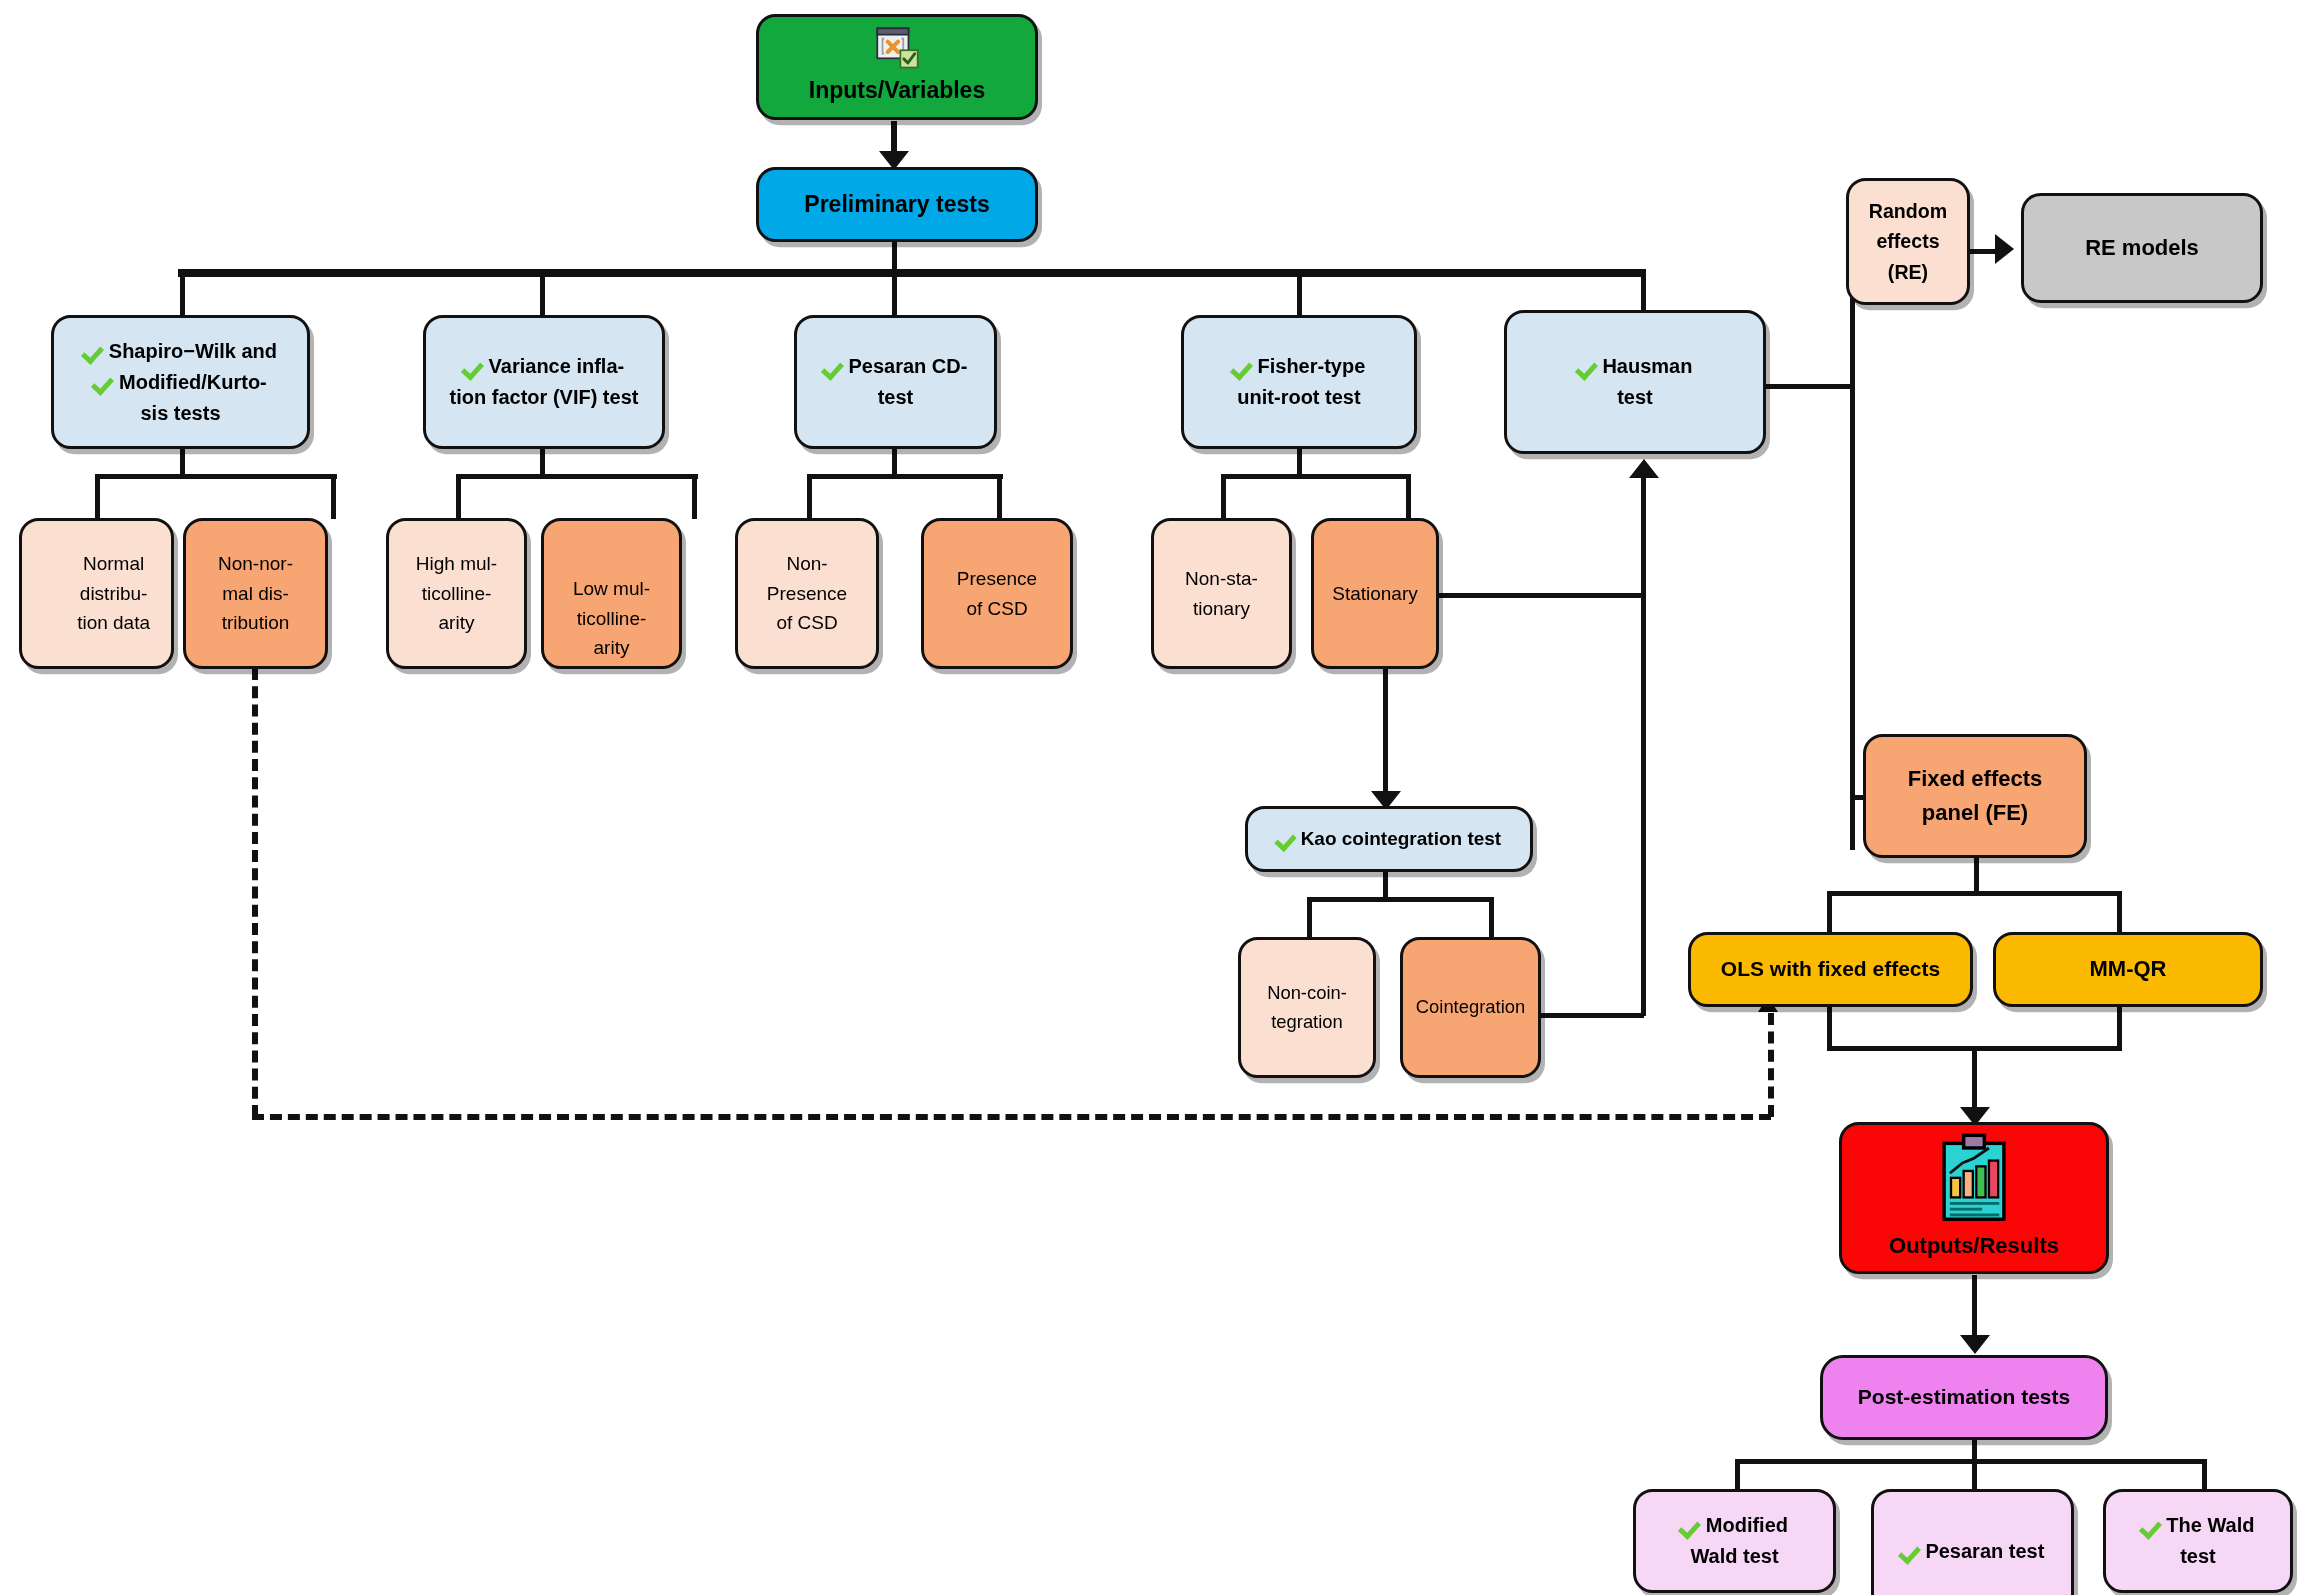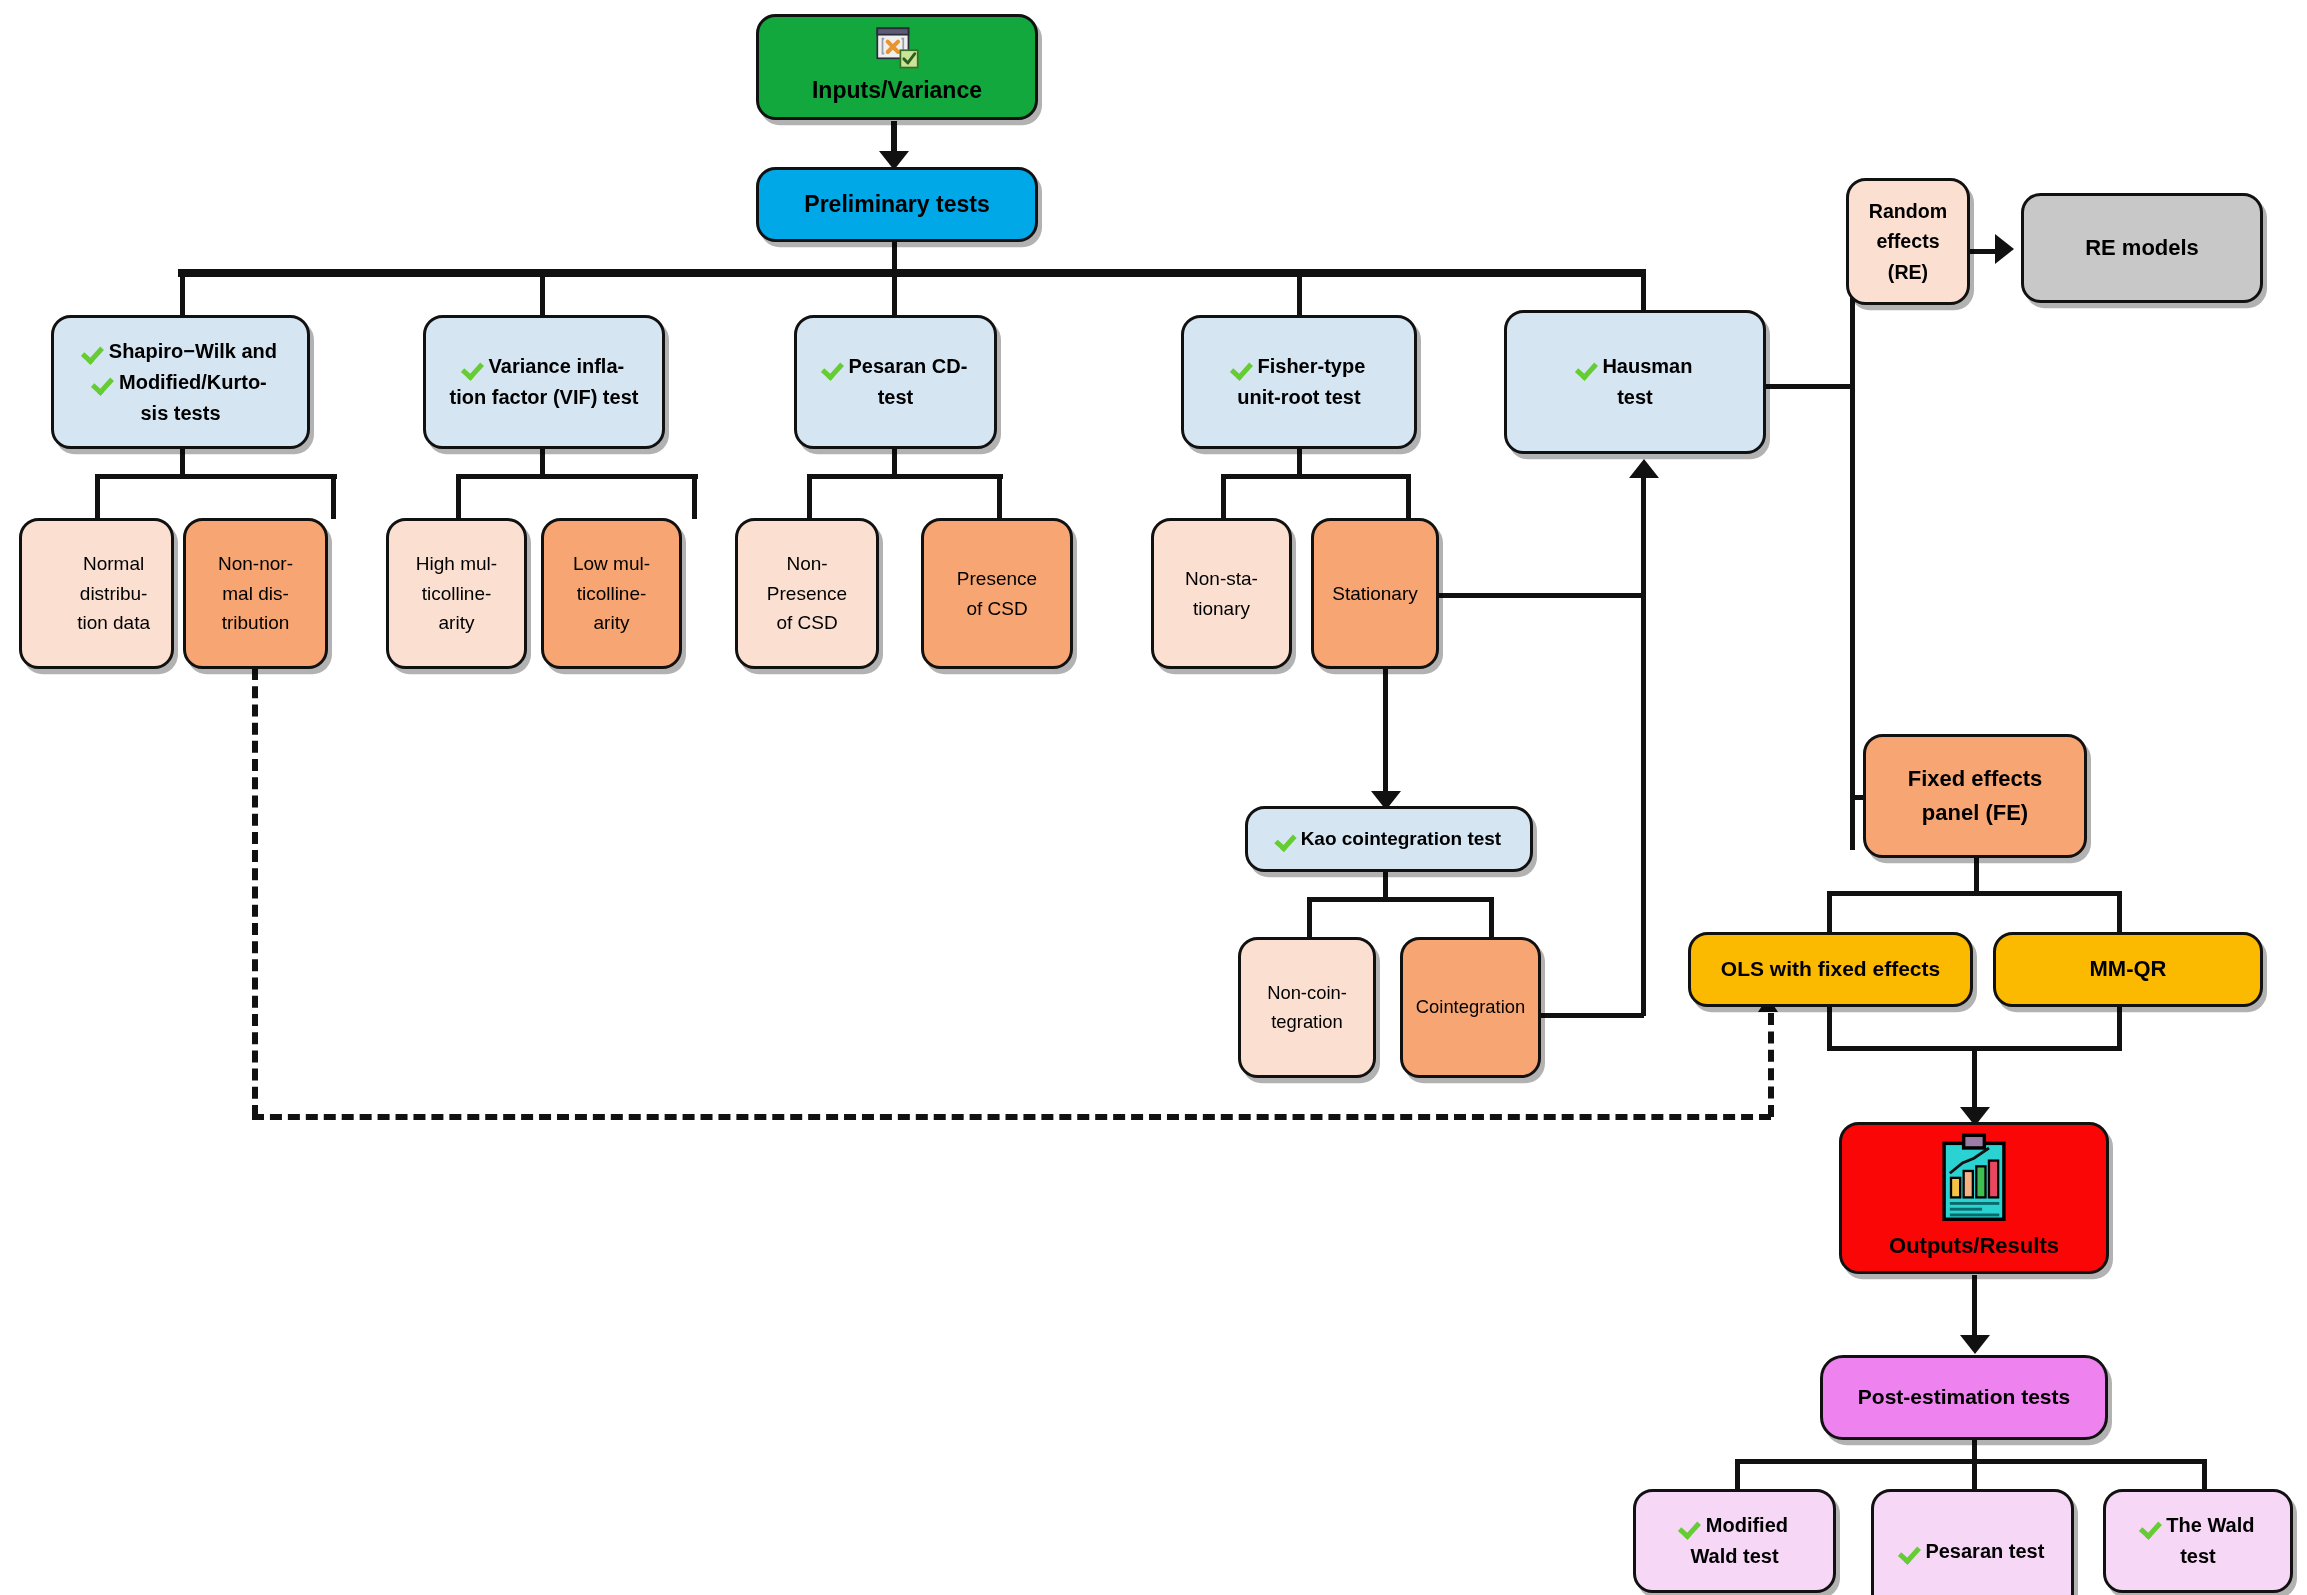--- a/index.html
+++ b/index.html
@@ -203,21 +203,21 @@
         <svg viewBox="0 0 78 78" width="45" height="45">
           <rect x="4" y="4" width="54" height="52" fill="#EFEFEF" stroke="#2B2B3A" stroke-width="3"></rect>
           <rect x="4" y="4" width="54" height="11" fill="#5B5B73" stroke="#2B2B3A" stroke-width="3"></rect>
           <path d="M16 22 L13 22 L13 48 L16 48" fill="none" stroke="#9A9AA8" stroke-width="3"></path>
           <path d="M46 22 L49 22 L49 48 L46 48" fill="none" stroke="#9A9AA8" stroke-width="3"></path>
           <path d="M22 27 L40 45 M40 27 L22 45" stroke="#E8942E" stroke-width="7" stroke-linecap="round"></path>
           <rect x="44" y="42" width="30" height="30" fill="#C9E49B" stroke="#3C6B24" stroke-width="3"></rect>
           <path d="M50 57 L57 64 L69 48" fill="none" stroke="#2E5E1B" stroke-width="5" stroke-linecap="round" stroke-linejoin="round"></path>
         </svg>
       </div>
-      <span class="lbl">Inputs/Variance</span>
+      <span class="lbl">Inputs/Variables</span>
     </div>
   </div>
 
   <div class="node c-blue bold" style="left:756px;top:167px;width:282px;height:75px;font-size:23px;">
     <span class="lbl">Preliminary tests</span>
   </div>
 
   <div class="node c-lightblue bold" style="left:51px;top:315px;width:259px;height:134px;font-size:20px;">
     <div class="rowstack">
       <div class="row">
@@ -259,21 +259,21 @@
         </div>
     </div>
   </div>
   <div class="node c-peach" style="left:386px;top:518px;width:141px;height:151px;font-size:19px;">
     <div class="rowstack">
       <span class="lbl">High mul-</span>
       <span class="lbl">ticolline-</span>
       <span class="lbl">arity</span>
     </div>
   </div>
-  <div class="node c-orange" style="left:541px;top:518px;width:141px;height:151px;font-size:19px;">
+  <div class="node c-orange" style="left:541px;top:518px;width:141px;height:151px;font-size:19px;align-items:flex-end;">
     <div class="rowstack">
       <span class="lbl">Low mul-</span>
       <span class="lbl">ticolline-</span>
       <span class="lbl">arity</span>
     </div>
   </div>
 
   <div class="node c-lightblue bold" style="left:794px;top:315px;width:203px;height:134px;font-size:20px;">
     <div class="rowstack">
       <div class="row">

